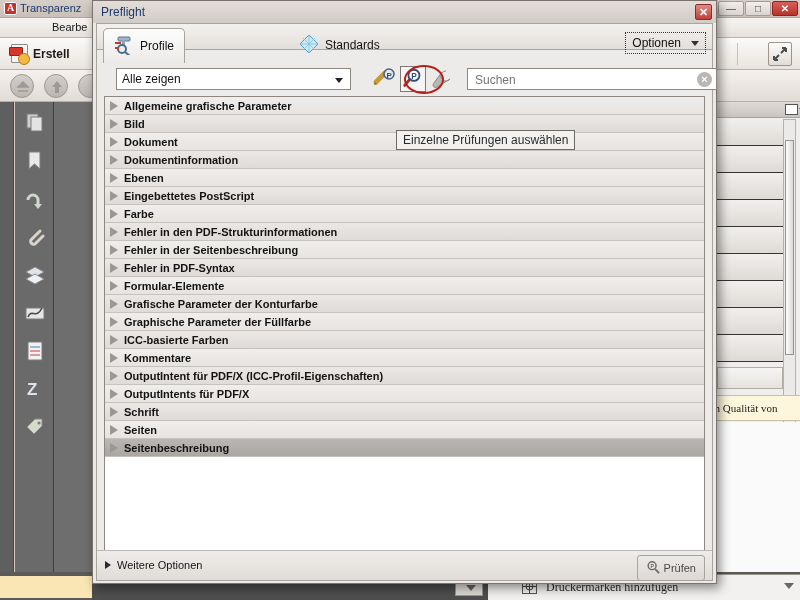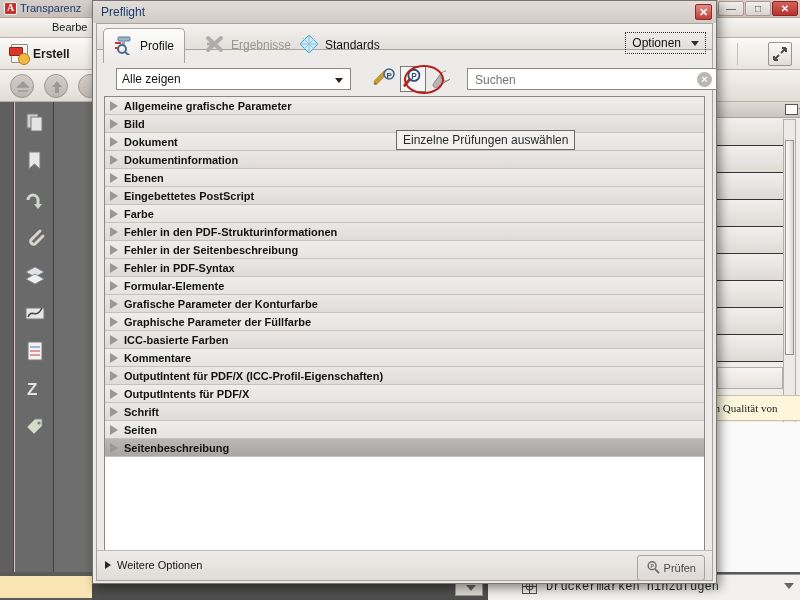--- a/index.html
+++ b/index.html
@@ -159,21 +159,21 @@
     position:absolute; left:0; bottom:0; width:800px; height:28px;
     background:#5a5a5a;
   }
   .bb-yellow { position:absolute; left:0; top:4px; width:92px; height:22px; background:#fae6b5; }
   .bb-dark { position:absolute; left:92px; top:0; width:396px; height:28px; background:#4e4e4e; }
   .bb-white { position:absolute; left:488px; top:2px; right:0; height:26px;
     background:#f3f1ef; border-top:1px solid #9a948e; }
   .bb-caret-box { position:absolute; left:455px; top:4px; width:28px; height:20px;
     background:linear-gradient(#f0edea,#ddd8d3); border:1px solid #9a948e; }
   .bb-text { position:absolute; left:546px; top:6px; font-size:12px; color:#2a2a2a;
-    font-family:Liberation Mono, monospace; white-space:nowrap; }
+    font-family:Liberation Serif, serif; white-space:nowrap; }
   .bb-target { position:absolute; left:522px; top:5px; width:15px; height:15px;
     border:1px solid #555; }
   .bb-dn { position:absolute; right:6px; top:8px; border-left:5px solid transparent;
     border-right:5px solid transparent; border-top:6px solid #666; }
 
   
   .dialog {
     position:absolute; left:92px; top:0; width:625px; height:584px;
     background:#ebe9e7;
     border:1px solid #7a736d;
@@ -478,29 +478,20 @@
               <rect x="4" y="2" width="12" height="4" rx="1" fill="#9fb4c9" stroke="#5c7890"></rect>
               <rect x="8" y="5" width="3" height="6" fill="#8fa6bb"></rect>
               <circle cx="8" cy="14" r="4" fill="none" stroke="#4a6c8c" stroke-width="2"></circle>
               <path d="M11 17 L16 21" stroke="#4a6c8c" stroke-width="2"></path>
               <path d="M1 8 h6" stroke="#c0392b" stroke-width="2"></path>
               <path d="M1 13 h4" stroke="#c0392b" stroke-width="2"></path>
             </svg>
           </span>
           <span>Profile</span>
         </div>
-        <div class="tab disabled" style="left:98px;">
-          <span>
-            <svg width="20" height="20" viewBox="0 0 20 20">
-              <path d="M3 4 L16 16 M16 4 L3 16" stroke="#b0aeac" stroke-width="4" stroke-linecap="round"></path>
-              <path d="M2 10 h7" stroke="#b0aeac" stroke-width="3"></path>
-            </svg>
-          </span>
-          <span>Ergebnisse</span>
-        </div>
         <div class="tab" style="left:192px;">
           <span>
             <svg width="20" height="20" viewBox="0 0 20 20">
               <path d="M10 1 L19 10 L10 19 L1 10 Z" fill="#cfeaf7" stroke="#4a9bc4"></path>
               <path d="M10 1 L10 19 M1 10 L19 10 M4 4 L16 16 M16 4 L4 16" stroke="#7ec0dd" stroke-width="0.8" fill="none"></path>
             </svg>
           </span>
           <span>Standards</span>
         </div>
         <div class="optionen">

